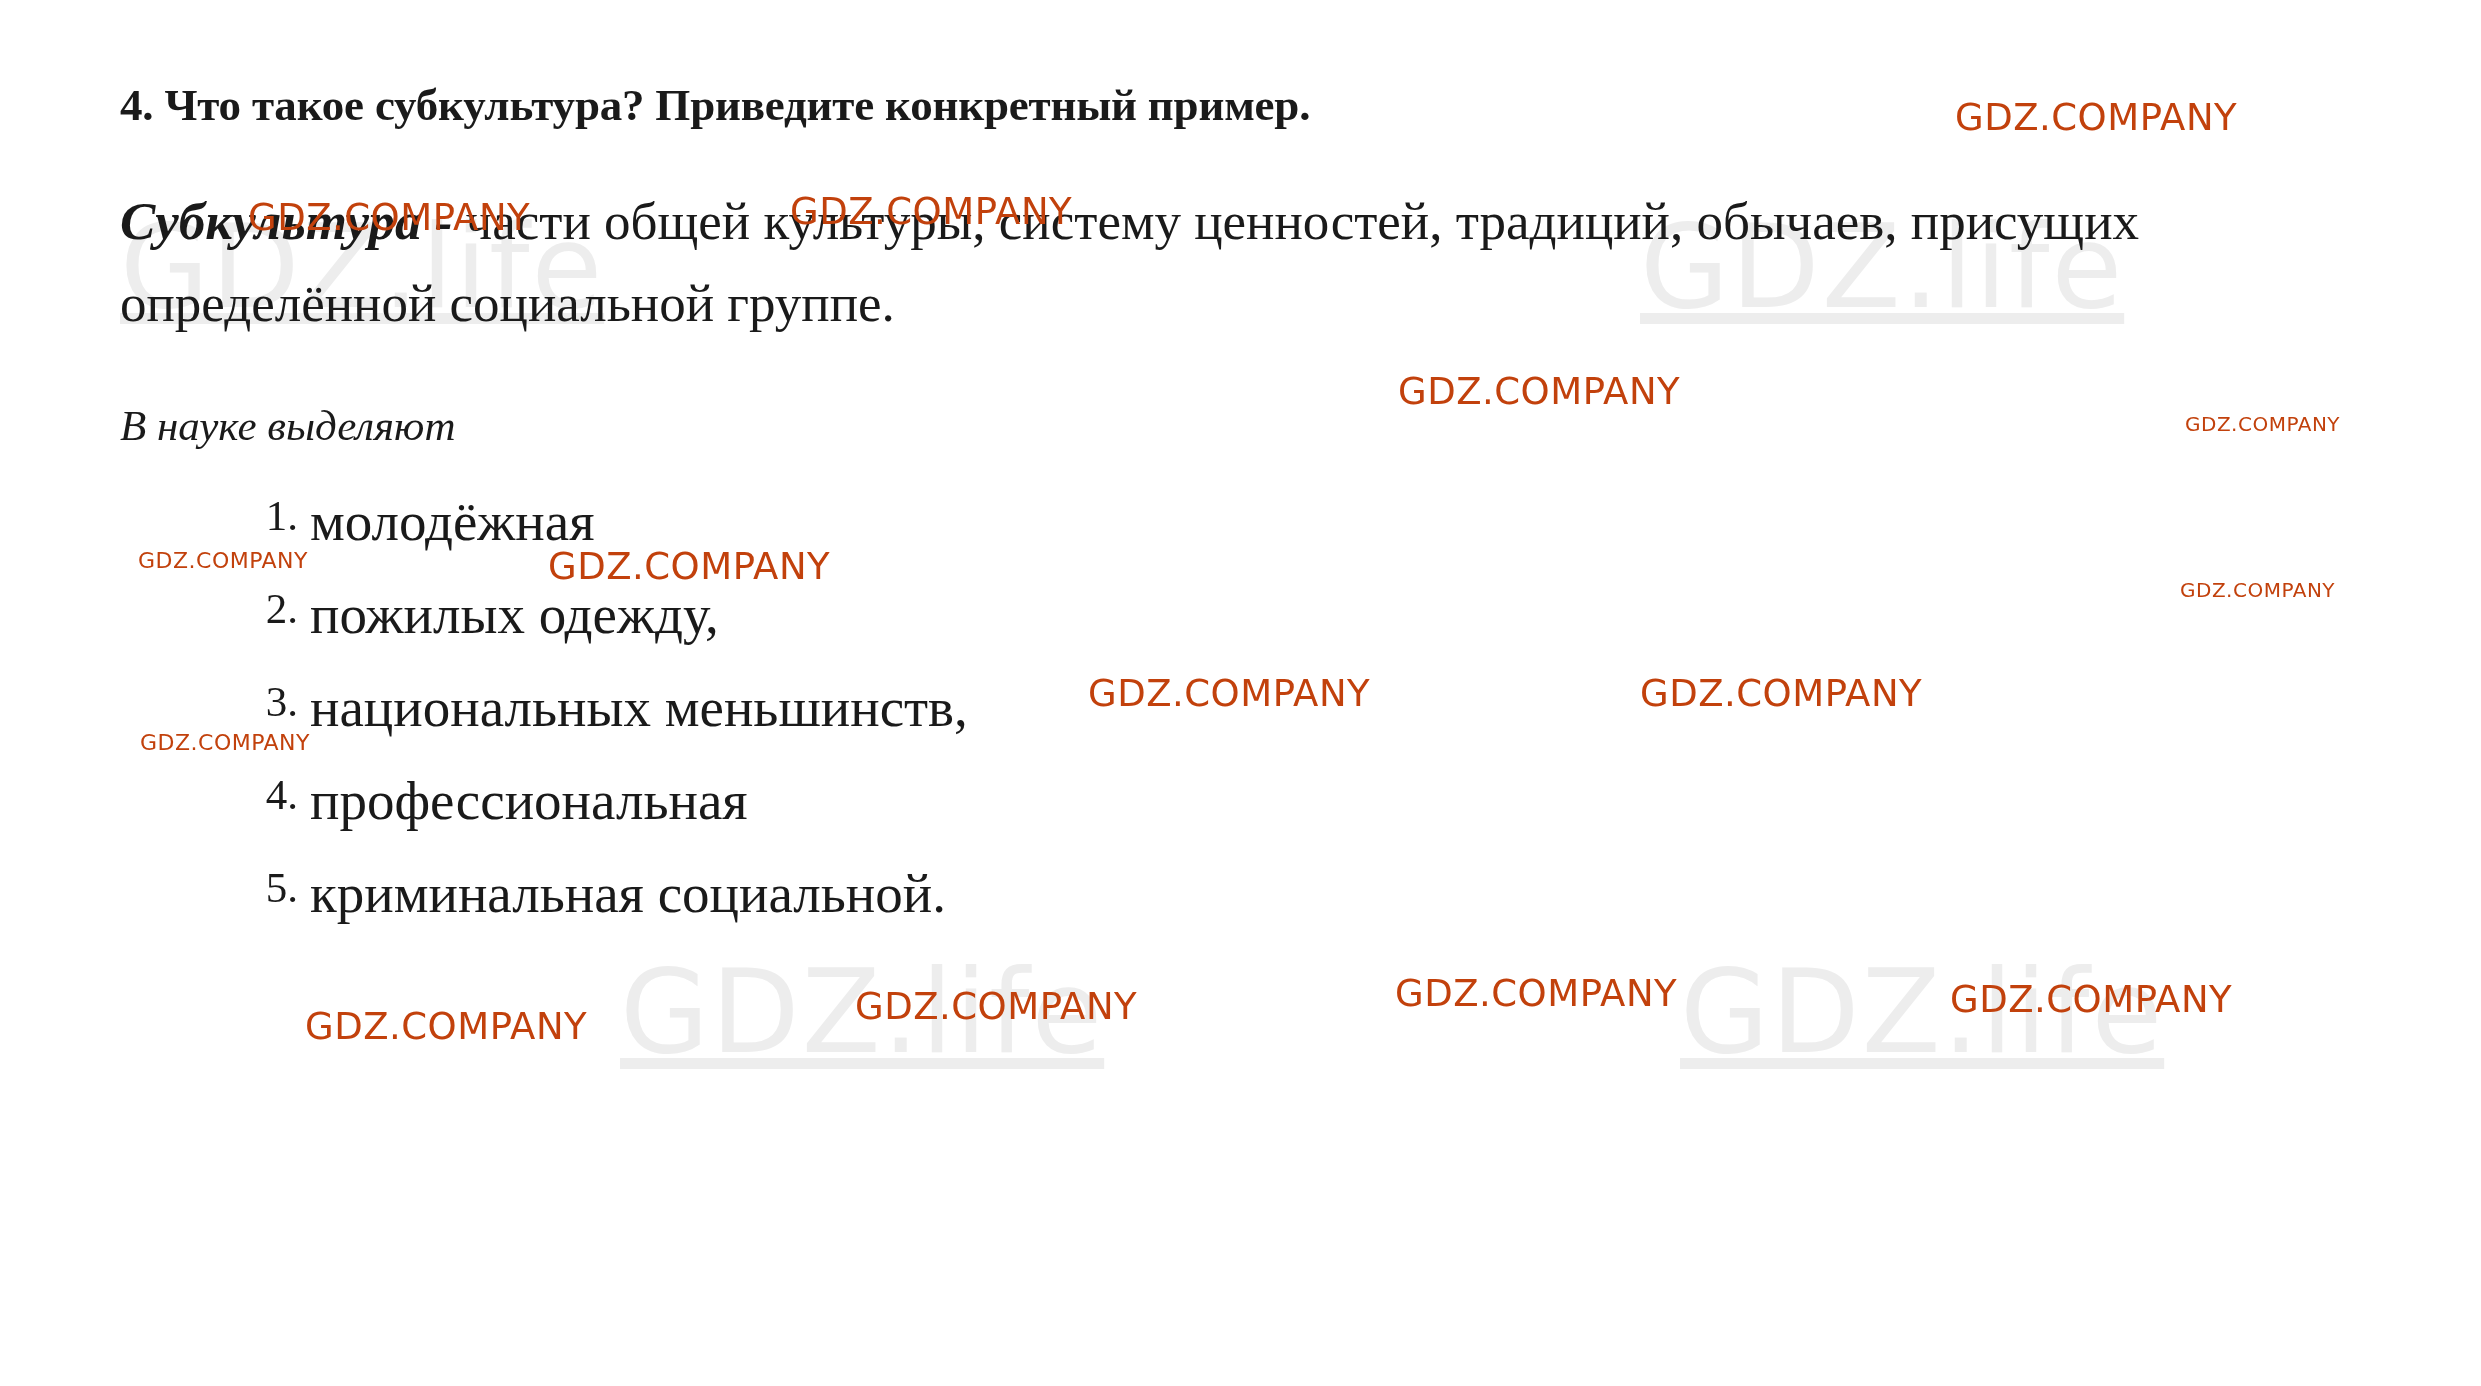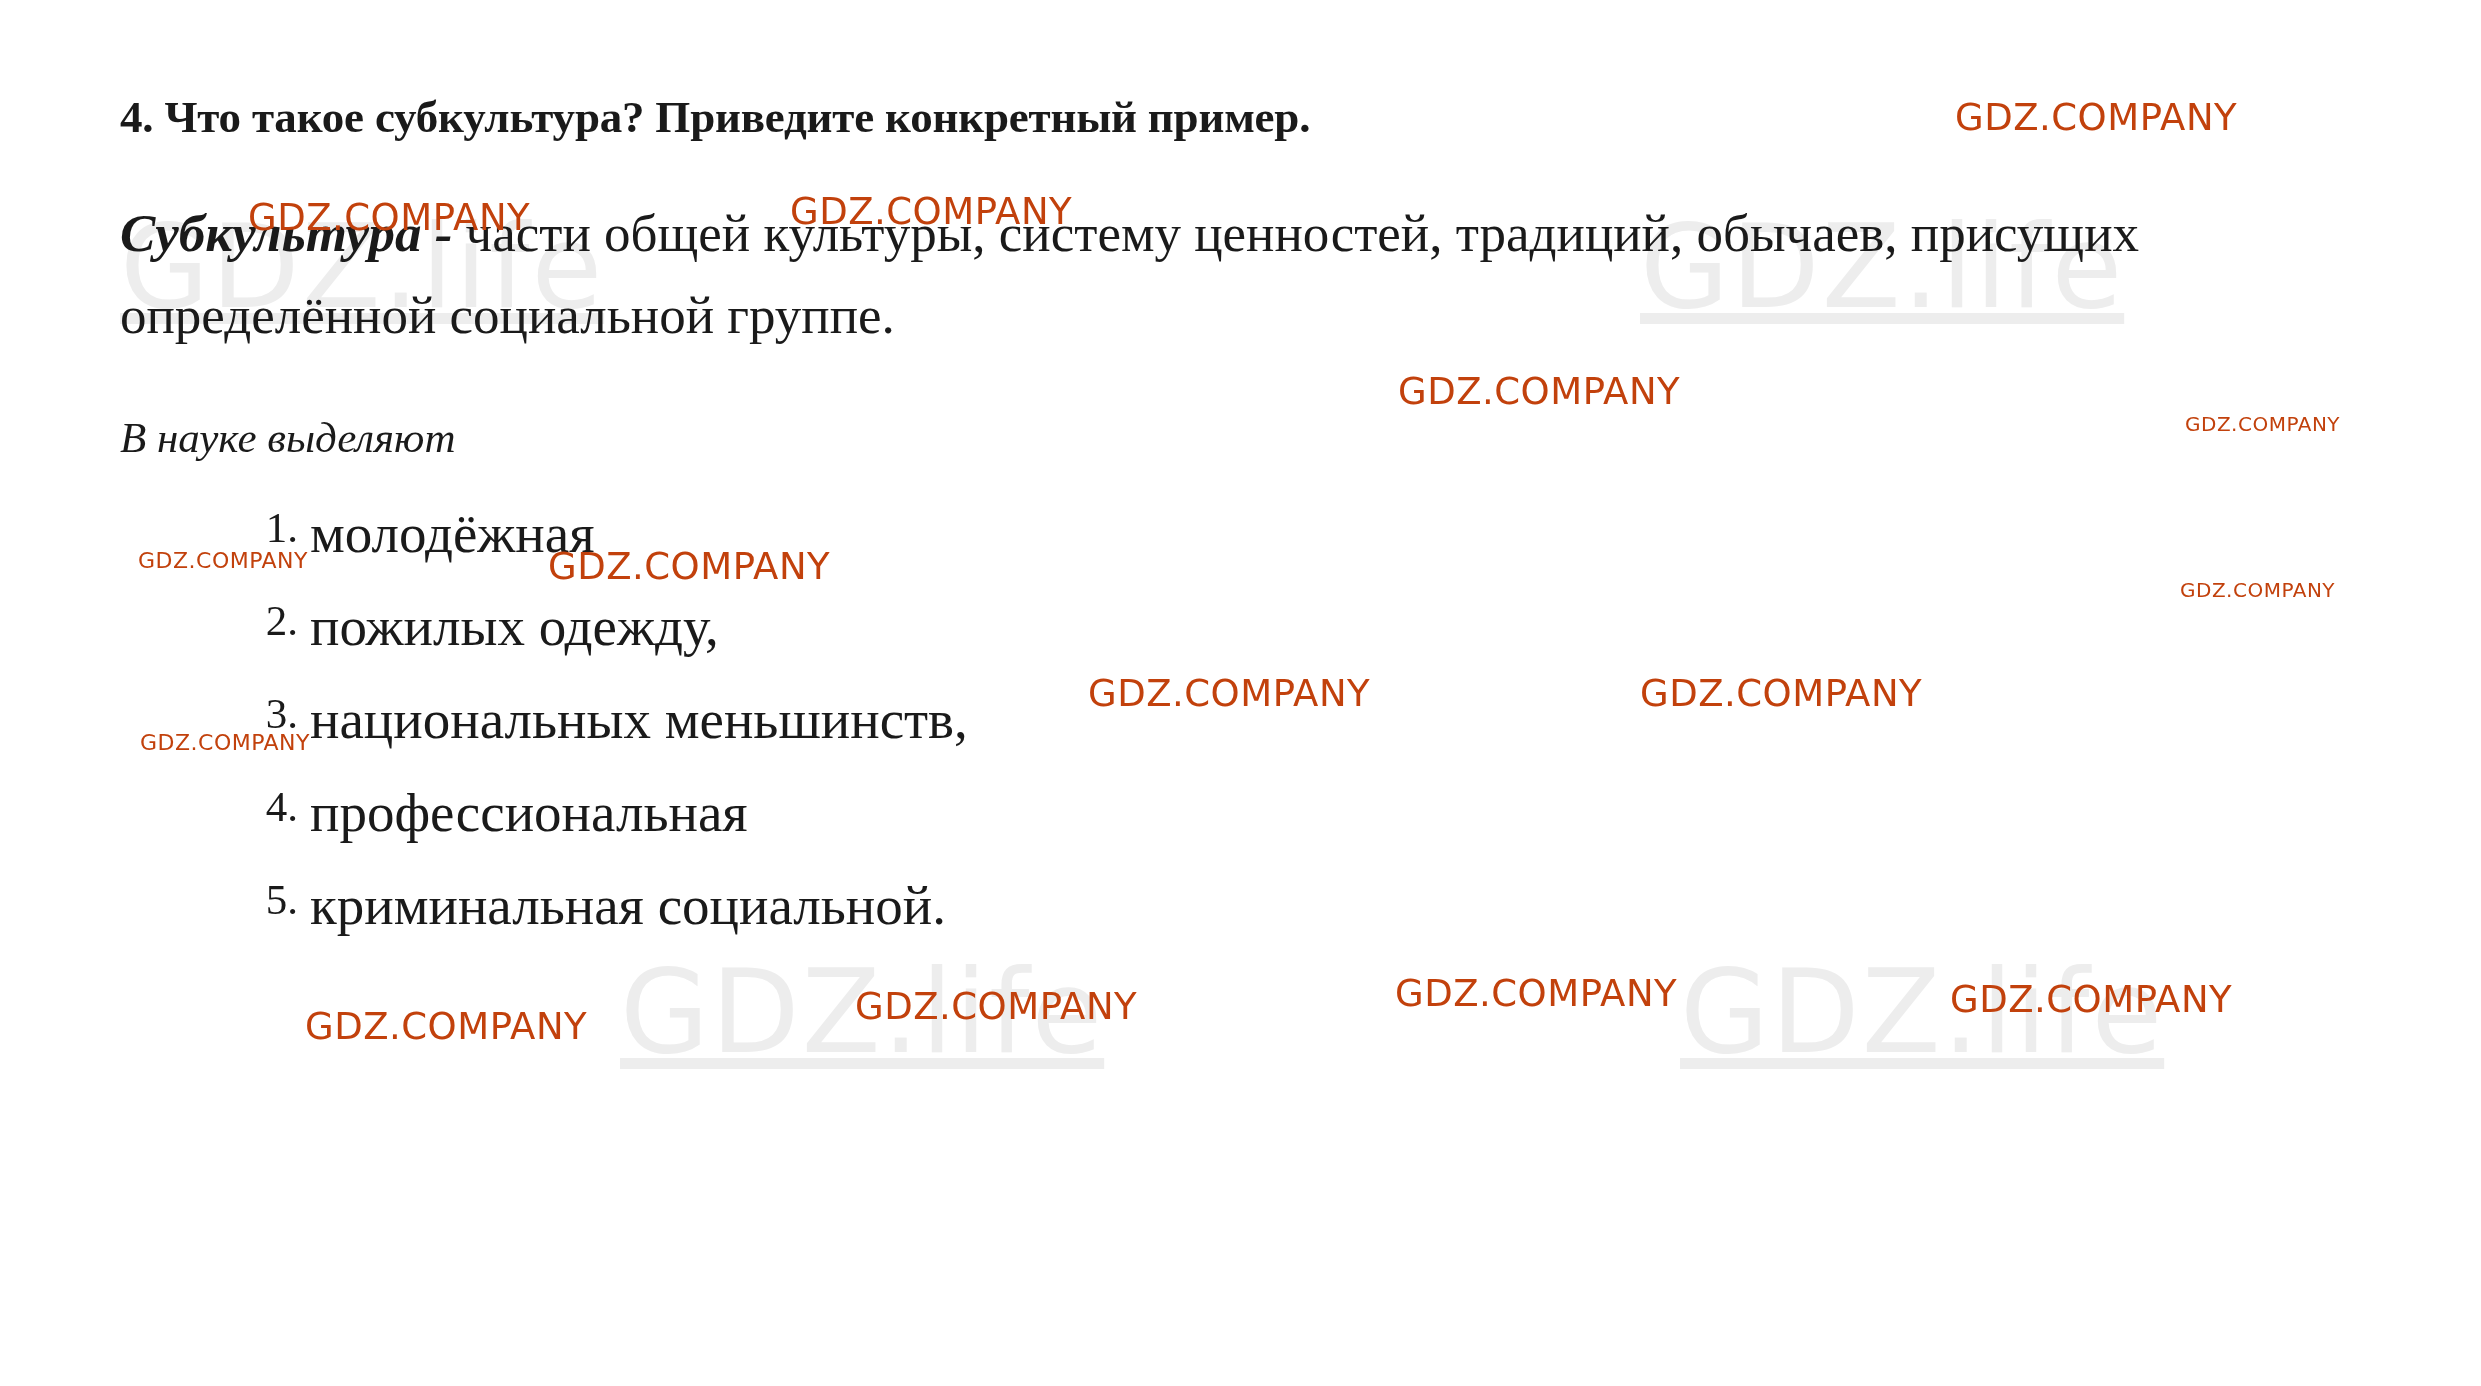--- a/index.html
+++ b/index.html
@@ -47,21 +47,21 @@
     position: absolute;
     left: 120px;
     top: 78px;
     width: 2240px;
     z-index: 3;
   }
   .q-title {
     font-size: 45px;
     font-weight: bold;
     line-height: 1.2;
-    margin: 12px 0 48px 0;
+    margin: 0 0 48px 0;
     letter-spacing: -0.2px;
   }
   .para {
     font-size: 53px;
     line-height: 1.55;
     margin: 0 0 10px 0;
     max-width: 2190px;
   }
   .para.def {
     margin-bottom: 52px;

